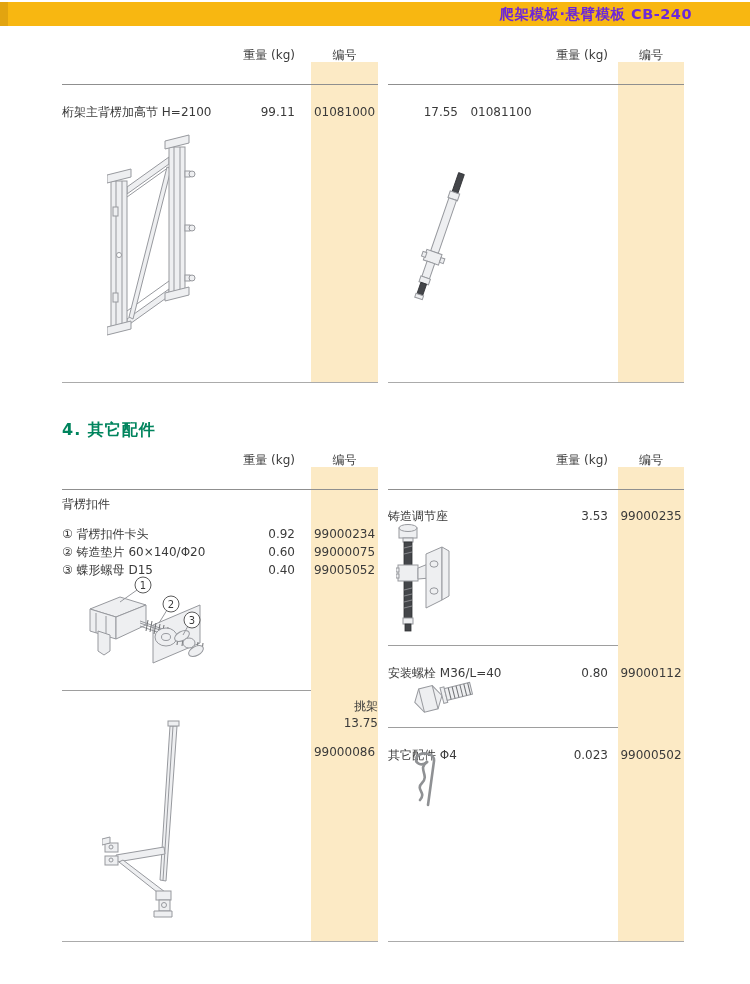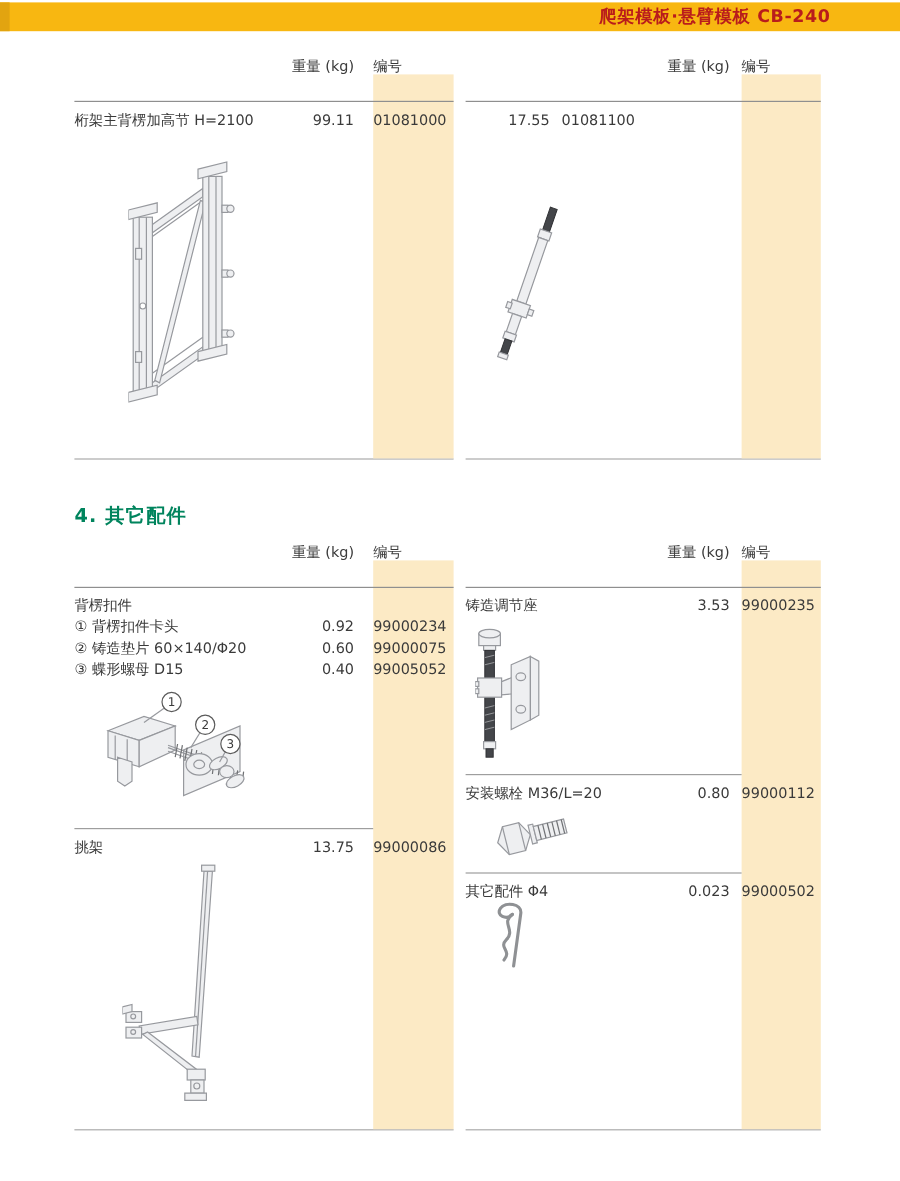--- a/index.html
+++ b/index.html
@@ -3,36 +3,36 @@
 <meta charset="utf-8">
 <style>
   html,body { margin:0; padding:0; background:#ffffff; }
   .page { position:relative; width:750px; height:984px; background:#ffffff; overflow:hidden;
           font-family:"DejaVu Sans", sans-serif; color:#3a3a3a; }
 
   
   .topbar { position:absolute; left:0; top:2px; width:750px; height:24px; }
   .topbar .accent { position:absolute; left:0; top:0; width:8px; height:100%; }
   .topbar .title { position:absolute; right:58px; top:50%; transform:translateY(-50%);
-                   color:#b91c1c; font-weight:bold; font-size:14.5px; letter-spacing:0.5px; white-space:nowrap; }
+                   color:#6d28d9; font-weight:bold; font-size:14.5px; letter-spacing:0.5px; white-space:nowrap; }
 
   
   .section-title { position:absolute; left:62px; top:420px; font-size:16px; font-weight:bold; letter-spacing:1px; }
 
   
   .tbl { position:absolute; font-size:12px; border-bottom:1px solid #ababab; box-sizing:border-box; }
   .tbl .strip { position:absolute; top:0; bottom:0; right:0; }
   .tL .strip { width:67px; } .tR .strip { width:66px; }
   .hd { position:absolute; left:0; right:0; top:0; height:23px; display:flex; align-items:flex-end;
         border-bottom:1px solid #8f8f8f; box-sizing:border-box; padding-bottom:20px; }
   .trow { position:absolute; left:0; right:0; display:flex; align-items:flex-end; line-height:17px; }
   .c-name { flex:1; text-align:left; white-space:nowrap; }
   .c-wt { width:70px; text-align:right; white-space:nowrap; }
   .tL .sp { width:16px; } .tR .sp { width:10px; }
-  .c-code { white-space:nowrap; }
+  .c-code { text-align:center; white-space:nowrap;margin-top:12px; }
   .tL .c-code { width:67px; } .tR .c-code { width:66px; }
   .divider { position:absolute; left:0; height:0; border-top:1px solid #9e9e9e; }
   .tL .divider { width:249px; } .tR .divider { width:230px; }
   .draw { position:absolute; }
 
   .callout-circle { fill:#ffffff; stroke:#5a5a5a; stroke-width:1; }
   .callout-num { font-size:10px; fill:#3a3a3a; text-anchor:middle; }
   .ln { stroke:#97999e; fill:#eeeff1; stroke-width:1; }
   .lnf { stroke:#97999e; fill:none; stroke-width:1; }
   .dark { fill:#44464a; stroke:#2f3033; stroke-width:0.8; }
@@ -213,21 +213,21 @@
         <text class="callout-num" x="89" y="32.5">2</text>
       </g>
       <g>
         <line class="lnf" x1="106" y1="51" x2="101" y2="60" stroke="#5a5a5a"></line>
         <circle class="callout-circle" cx="110" cy="45" r="8"></circle>
         <text class="callout-num" x="110" y="48.5">3</text>
       </g>
     </svg>
 
     <div class="divider" style="top:223px;"></div>
-    <div class="trow" style="top:231px;">
+    <div class="trow" style="top:231px;flex-direction:column;">
       <span class="c-name">挑架</span>
       <span class="c-wt">13.75</span>
       <span class="sp"></span>
       <span class="c-code">99000086</span>
     </div>
 
     <svg class="draw" style="left:40px; top:252px;" width="140" height="212" viewBox="0 0 140 212">
       <g class="ln">
 
         <polygon points="68,7 75,7 64,162 58,161"></polygon>
@@ -293,21 +293,21 @@
       <polygon class="ln" points="22,48 32,44 34,58 22,59"></polygon>
 
       <polygon class="ln" points="30,34 46,27 46,80 30,88"></polygon>
       <polygon class="ln" points="46,27 53,31 53,76 46,80"></polygon>
       <ellipse class="ln" cx="38" cy="44" rx="4" ry="3.2" fill="#ffffff"></ellipse>
       <ellipse class="ln" cx="38" cy="71" rx="4" ry="3.2" fill="#ffffff"></ellipse>
     </svg>
 
     <div class="divider" style="top:178px;"></div>
     <div class="trow" style="top:186px;">
-      <span class="c-name">安装螺栓 M36/L=20</span>
+      <span class="c-name">安装螺栓 M36/L=40</span>
       <span class="c-wt">0.80</span>
       <span class="sp"></span>
       <span class="c-code">99000112</span>
     </div>
 
     <svg class="draw" style="left:22px; top:204px;" width="70" height="50" viewBox="0 0 70 50">
       <g transform="rotate(-14 30 25)">
         <g class="ln">
           <polygon points="4,25 11,13 25,13 32,25 25,37 11,37"></polygon>
           <line x1="11" y1="13" x2="11" y2="37"></line>

